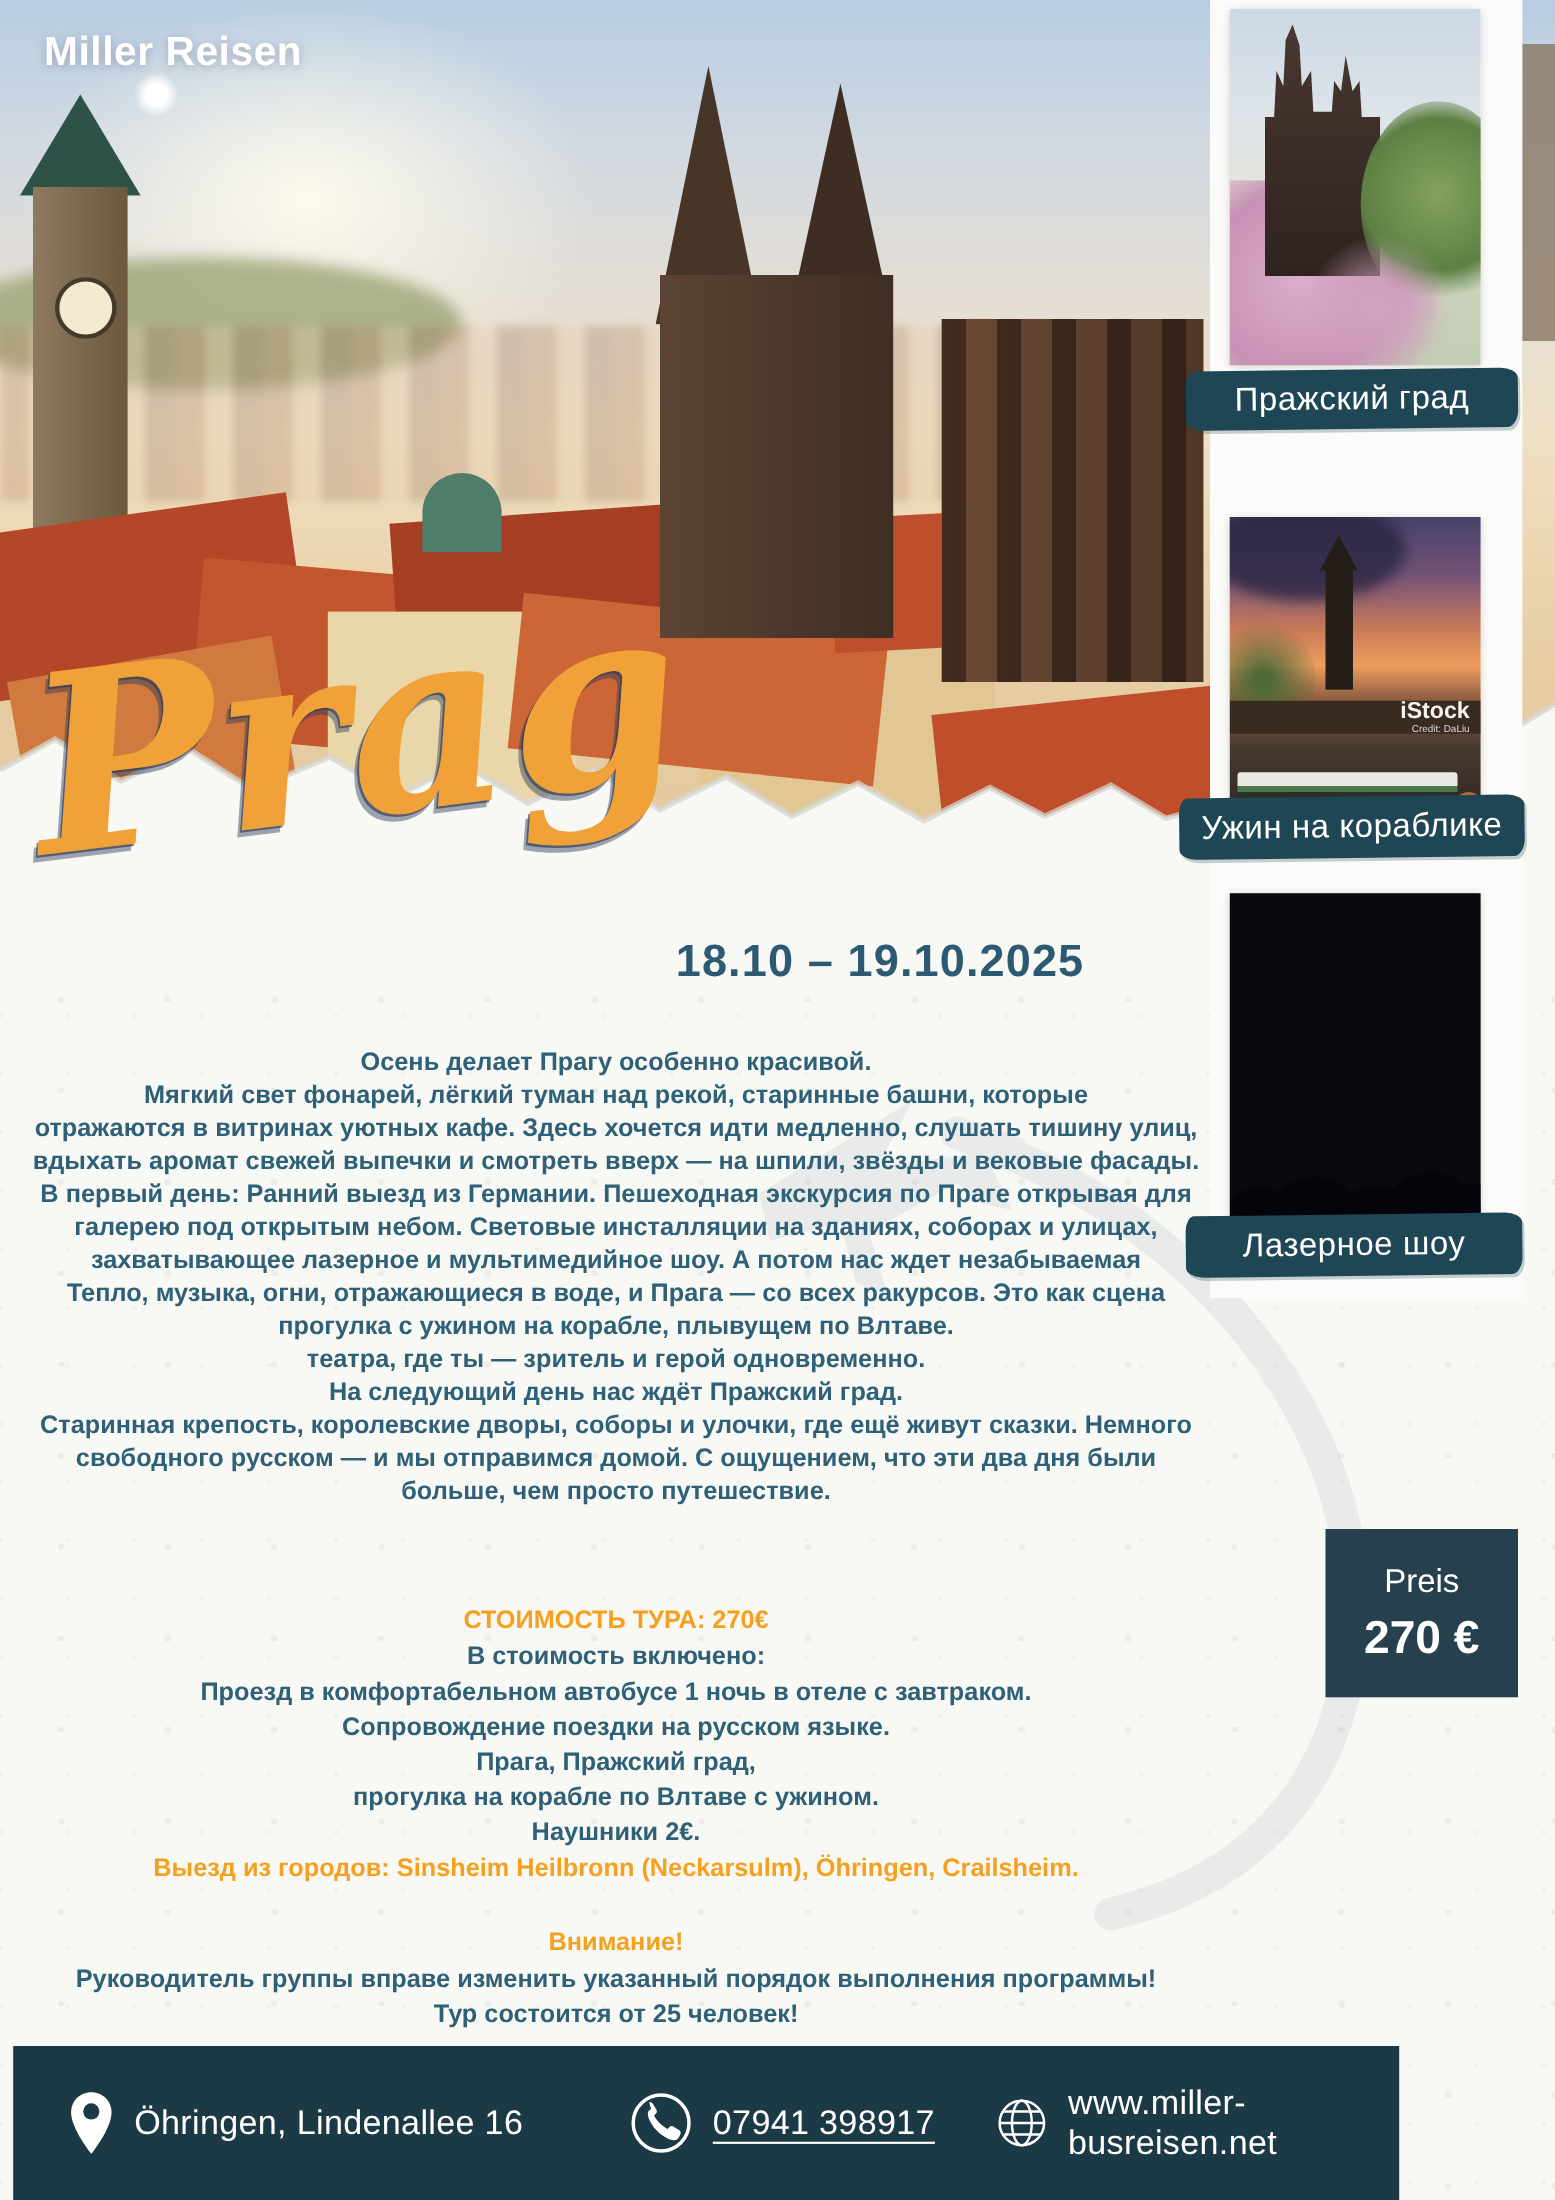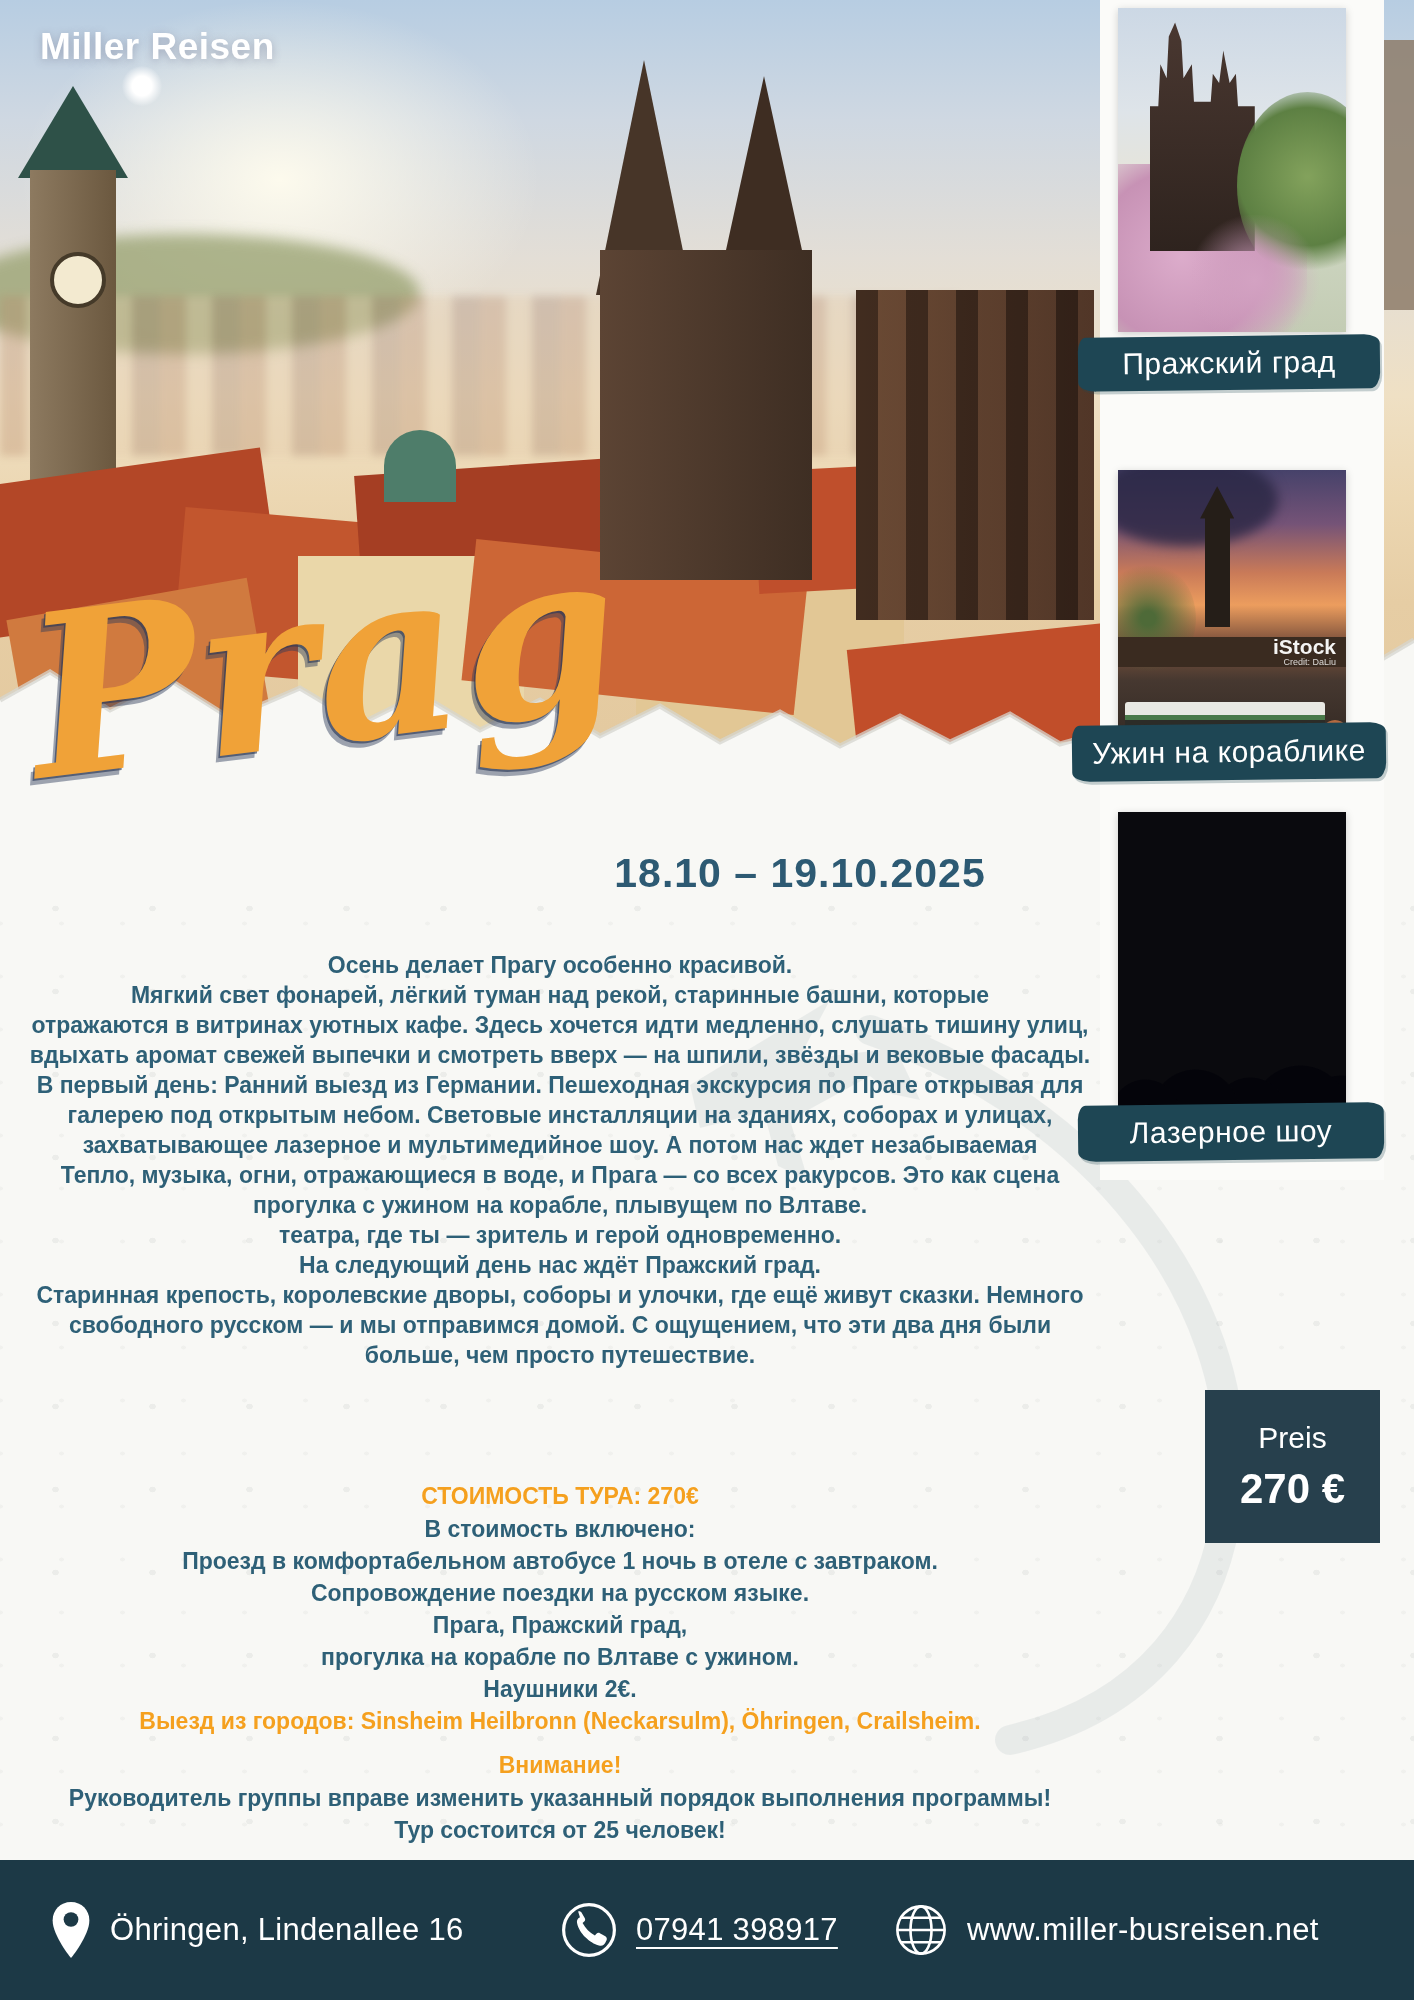--- a/index.html
+++ b/index.html
@@ -92,36 +92,36 @@
     font-family:"DejaVu Serif",serif;font-style:italic;font-weight:bold;font-size:225px;line-height:1;
     transform:rotate(-7deg);
     text-shadow:-5px 6px 0 rgba(45,58,88,.45),-2px 2px 0 rgba(45,58,88,.65);}
   .date{position:absolute;left:500px;top:850px;width:600px;text-align:center;
     color:#2d5a73;font-size:41px;font-weight:bold;letter-spacing:1px;}
   .orange{color:#f5a01e;}
   .intro{position:absolute;left:20px;top:950px;width:1080px;text-align:center;
     font-size:23px;line-height:30px;font-weight:bold;color:#2e6077;}
   .pricing{position:absolute;left:20px;top:1455px;width:1080px;text-align:center;
     font-size:23px;line-height:32px;font-weight:bold;color:#2e6077;}
-  .pricing .head{line-height:34px;margin-top:24px;}
+  .pricing .head{line-height:34px;}
   .notice{position:absolute;left:20px;top:1748px;width:1080px;text-align:center;
     font-size:23px;line-height:32px;font-weight:bold;color:#2e6077;}
   .notice .head{line-height:34px;}
 
   
   .price-box{position:absolute;left:1205px;top:1390px;width:175px;height:153px;background:#27404d;
     display:flex;flex-direction:column;align-items:center;justify-content:center;gap:10px;color:#fff;}
   .price-box .pl{font-size:30px;}
   .price-box .pv{font-size:42px;font-weight:bold;}
 
   
   .plane-wm{position:absolute;left:540px;top:880px;width:760px;height:900px;opacity:.12;pointer-events:none;}
 
   
-  .footer{position:absolute;left:0;top:1860px;width:1414px;height:140px;background:#1c3946;}
+  .footer{position:absolute;left:12px;top:1860px;width:1260px;height:140px;background:#1c3946;}
   .f-item{position:absolute;top:50%;transform:translateY(-50%);display:flex;align-items:center;gap:18px;
     color:#fff;font-size:31px;letter-spacing:.3px;}
   .f1{left:50px;} .f2{left:560px;} .f3{left:893px;}
   .f-phone-num{text-decoration:underline;text-underline-offset:7px;text-decoration-thickness:2px;color:#fff;}
 </style>
 </head>
 <body>
 
 <div class="page">
 

